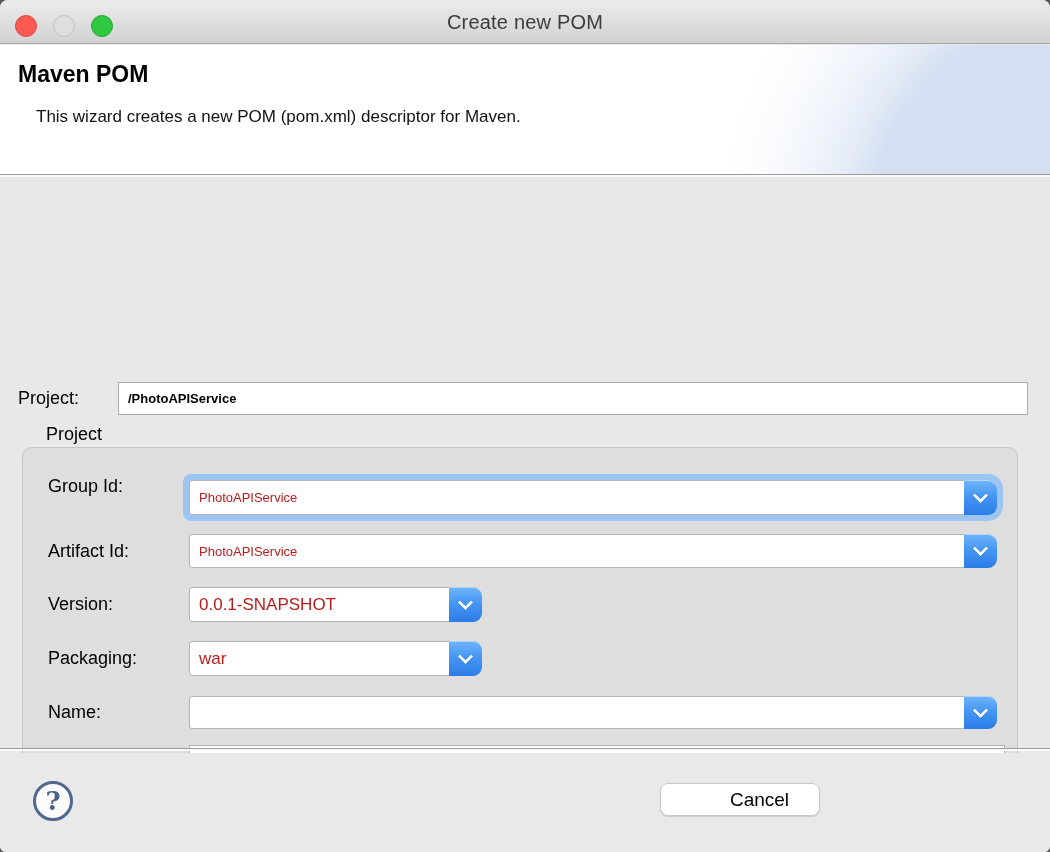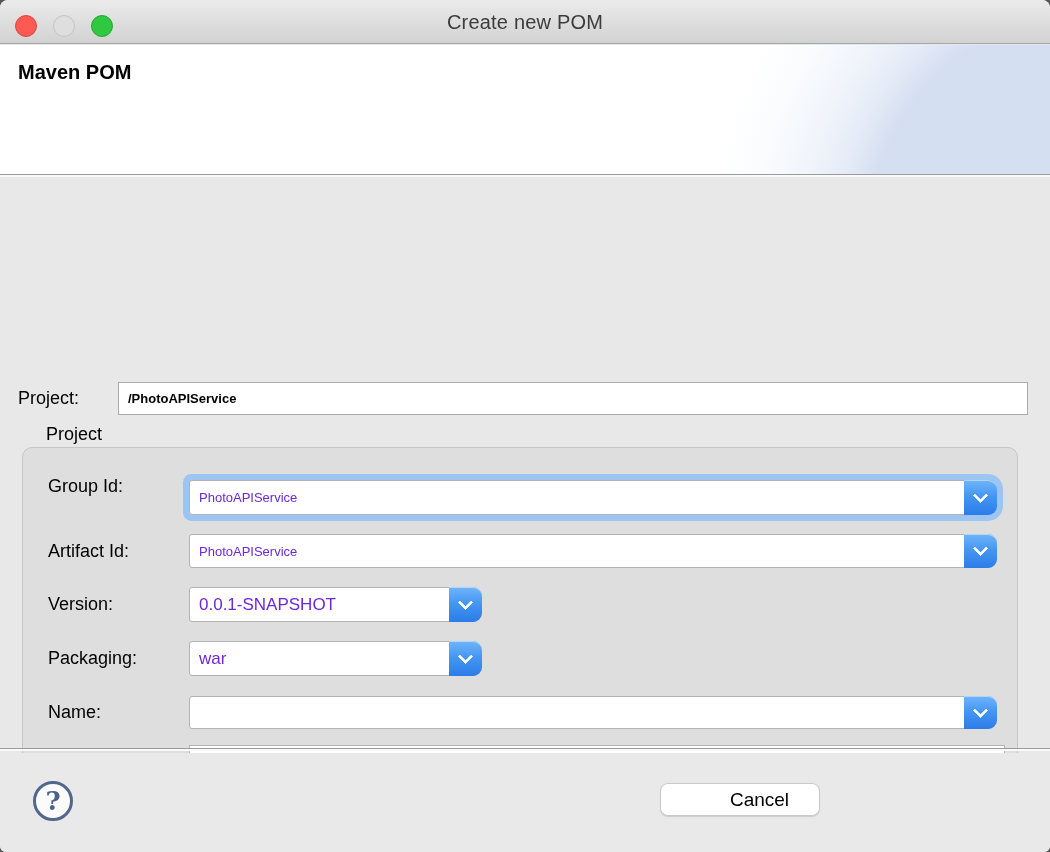--- a/index.html
+++ b/index.html
@@ -35,21 +35,21 @@
     background:#ffffff; overflow:hidden;
   }
   .swoosh {
     position:absolute; right:0; top:0; width:420px; height:129px;
     background:
       radial-gradient(circle 420px at 112% 150%,
         rgba(178,196,230,0.55) 55%, rgba(198,212,238,0.45) 63%,
         rgba(220,230,246,0.40) 72%, rgba(240,245,252,0.35) 82%,
         rgba(255,255,255,0) 92%);
   }
-  .banner h1 { position:absolute; left:18px; top:16px; font-size:20px; font-weight:bold; color:#000; }
+  .banner h1 { position:absolute; left:18px; top:16px; font-size:23px; font-weight:bold; color:#000; }
   .banner p  { position:absolute; left:36px; top:62px; font-size:17px; color:#111; }
 
   .hsep {
     position:absolute; left:0; width:1050px; height:3px;
     background:#9b9b9b; border-bottom:2px solid #fafafa;
   }
   .sep-top    { top:174px; }
   .sep-bottom { top:748px; }
 
   
@@ -80,21 +80,21 @@
                    border-color:#b3b3b3; font-size:13px; padding:0 9px; }
 
   
   .combo {
     position:absolute; background:#fff;
     border:1px solid #b3b3b3; border-radius:3px 9px 9px 3px;
   }
   .combo input {
     position:absolute; left:0; top:0; bottom:0; width:100%; height:100%;
     border:none; outline:none; background:transparent;
-    font-family:"Liberation Sans", sans-serif; color:#6d28d9;
+    font-family:"Liberation Sans", sans-serif; color:#b91c1c;
     padding:0 42px 0 9px;
   }
   .combo .combo-btn {
     position:absolute; top:-1px; right:-1px; bottom:-1px; width:33px;
     border-radius:0 9px 9px 0;
     background:linear-gradient(180deg,#70b5f9 0%,#4495f2 48%,#2c7ce9 100%);
     box-shadow:inset 0 1px 0 rgba(255,255,255,.45);
     display:flex; align-items:center; justify-content:center; cursor:pointer;
   }
   .chev {
@@ -148,20 +148,21 @@
       <span class="tl red"></span>
       <span class="tl gray"></span>
       <span class="tl green"></span>
     </div>
     <div class="win-title">Create new POM</div>
   </div>
 
   <div class="banner">
     <div class="swoosh"></div>
     <h1>Maven POM</h1>
+    <p>This wizard creates a new POM (pom.xml) descriptor for Maven.</p>
   </div>
   <div class="hsep sep-top"></div>
 
   <div class="content">
 
     <span class="lbl lbl-project">Project:</span>
     <input class="txt project-field" value="/PhotoAPIService" style="">
 
     <span class="lbl lbl-artifact">Project</span>
     <div class="groupbox"></div>

